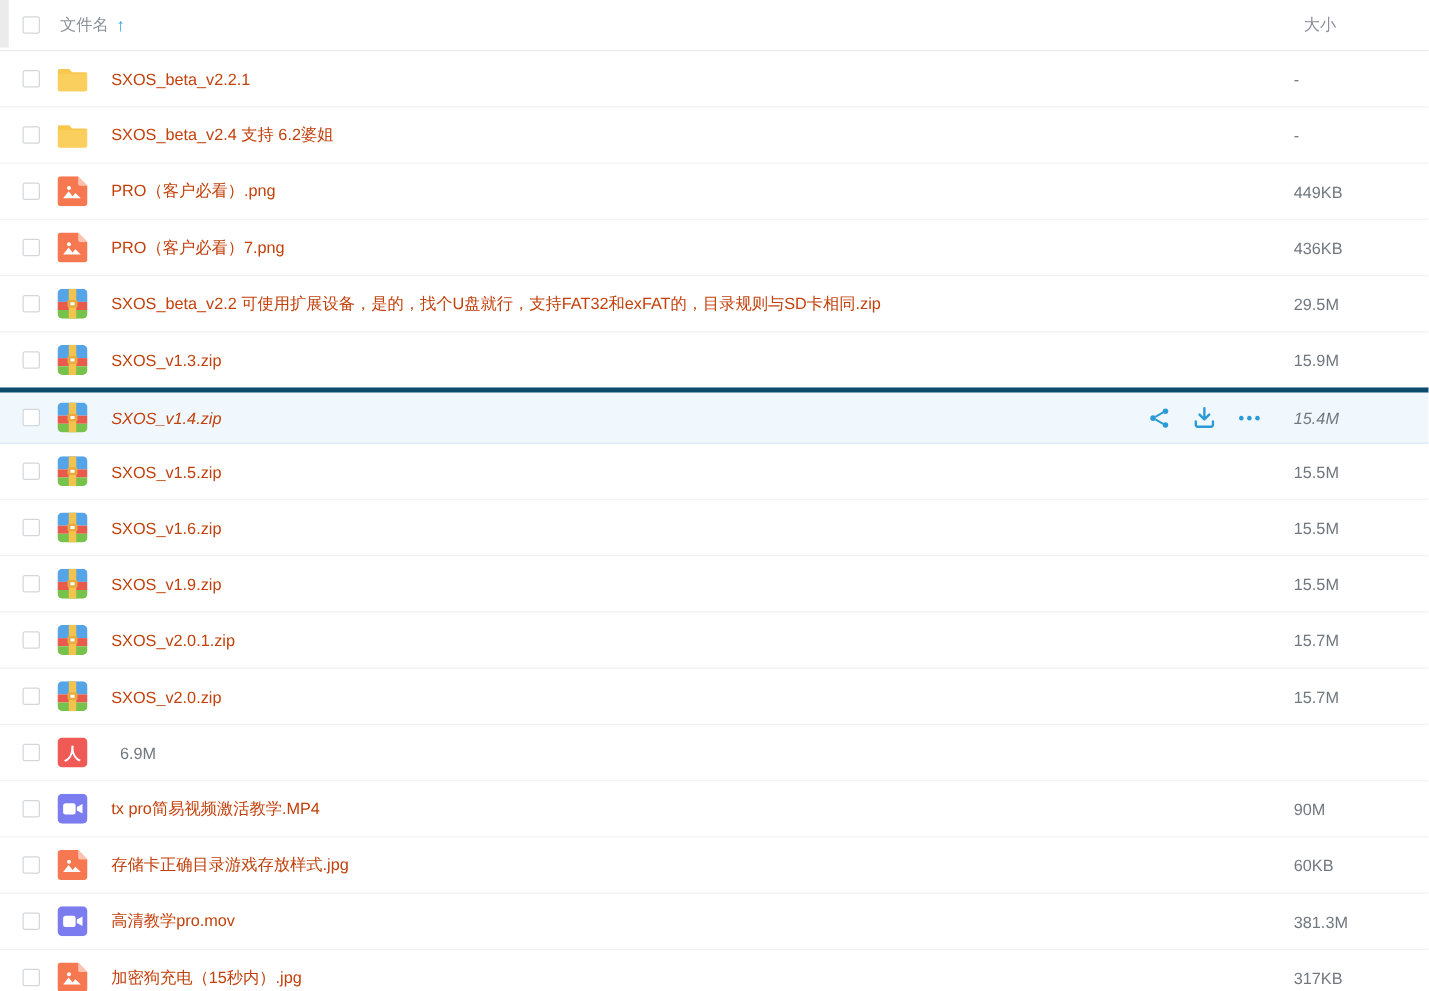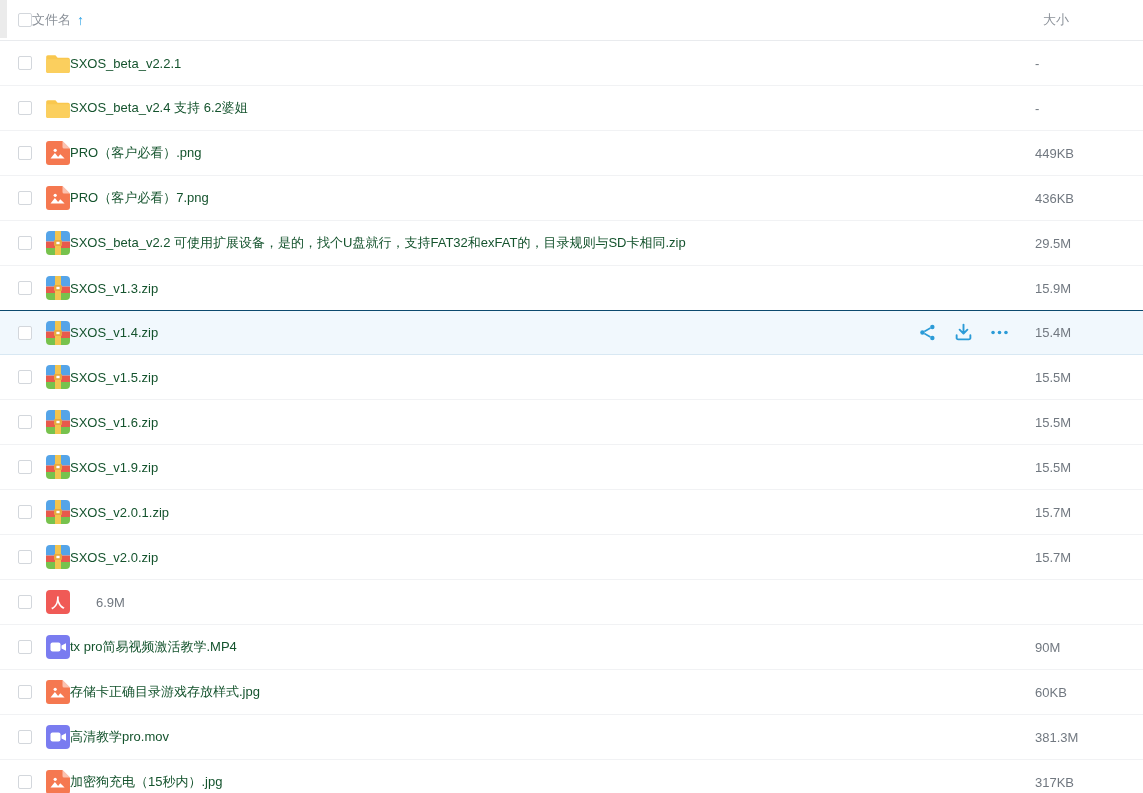--- a/index.html
+++ b/index.html
@@ -12,36 +12,37 @@
   .edge-strip { position:absolute; left:0; top:0; width:7px; height:38px; background:#ebebeb; }
 
   .list-header {
     display:flex; align-items:center; height:41px;
     border-bottom:1px solid #e9ebee; color:#8b9199; font-size:13px;
   }
   .checkbox {
     width:14px; height:14px; flex:none; margin-left:18px;
     border:1px solid #d3d7dc; border-radius:2px; background:#fff; cursor:pointer;
   }
-  .header-name { margin-left:0; display:flex; align-items:center; cursor:pointer; }
+  .header-name { margin-left:16px; display:flex; align-items:center; cursor:pointer; }
   .sort-arrow { color:#2ba2e6; font-weight:bold; margin-left:6px; font-size:14px; }
   .header-spacer { flex:1; }
   .header-size { width:108px; flex:none; padding-left:8px; }
 
   .row {
     display:flex; align-items:center; height:45px;
     border-bottom:1px solid #f1f2f4; cursor:pointer; position:relative;
   }
   .row.highlighted {
     background:#f1f8fd;
-    border-top:1px solid #0c4a6e; border-bottom:1px solid #d8e8f3;
+    border-top:4px solid #0c4a6e; border-bottom:1px solid #d8e8f3;
     margin-top:-1px;
+    font-style:italic;
   }
   .file-icon { flex:none; width:24px; height:24px; margin-left:14px; display:flex; align-items:center; justify-content:center; }
-  .file-name { margin-left:0; font-size:13px; color:#14532d; white-space:nowrap; overflow:hidden; text-overflow:ellipsis; flex:1; }
+  .file-name { margin-left:19px; font-size:13px; color:#c2410c; white-space:nowrap; overflow:hidden; text-overflow:ellipsis; flex:1; }
   .row-actions { flex:none; display:flex; align-items:center; gap:17px; margin-right:26px; }
   .action-btn { width:19px; height:19px; cursor:pointer; display:flex; align-items:center; justify-content:center; }
   .file-size { width:108px; flex:none; font-size:13px; color:#717880; }
 </style>
 </head>
 <body>
 
 <div class="file-panel">
   <div class="edge-strip"></div>
 

